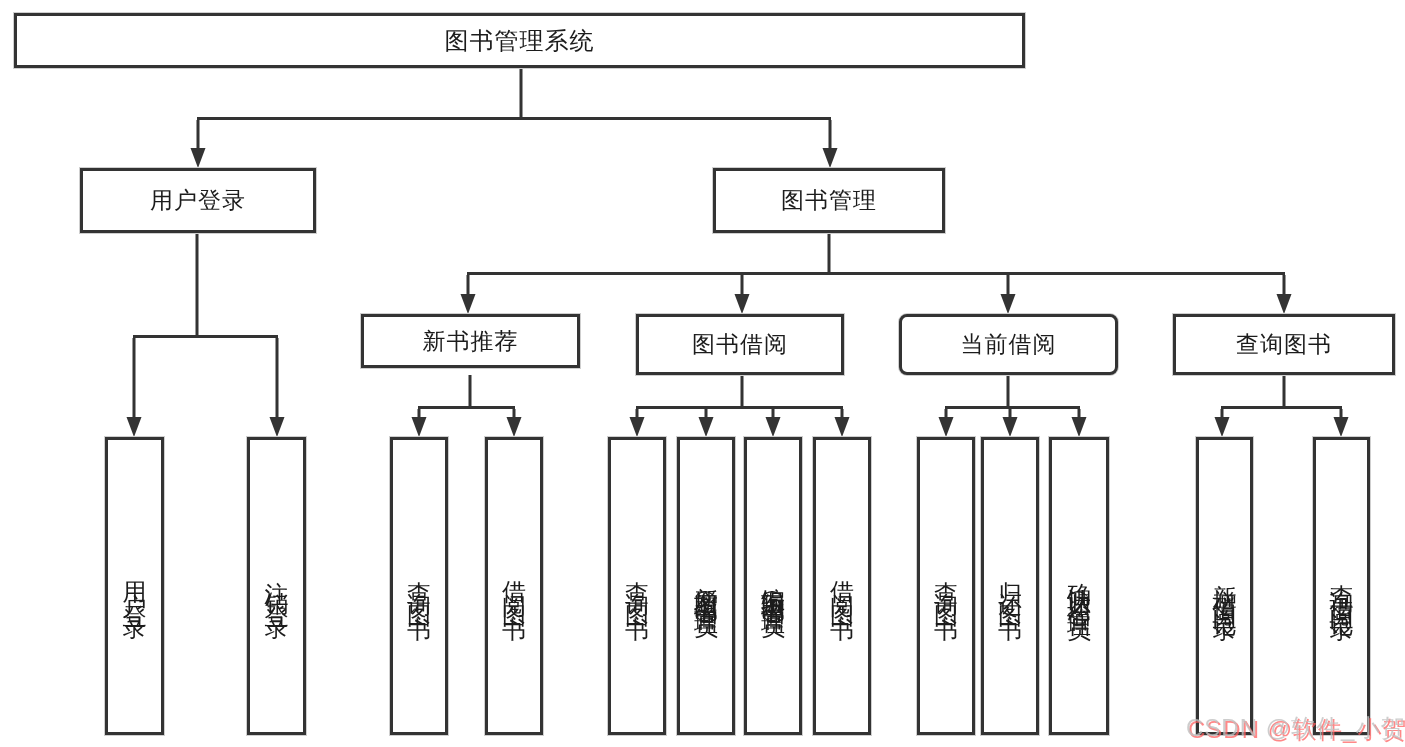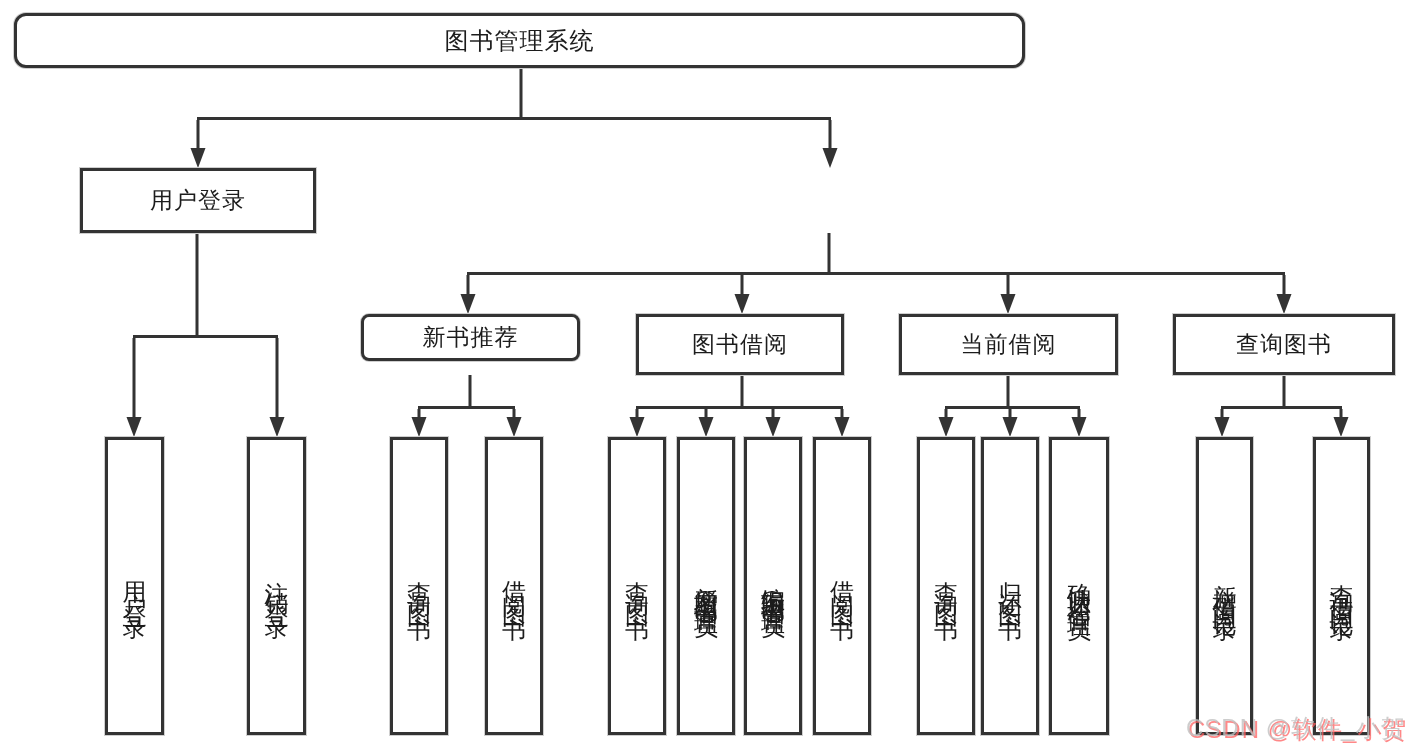--- a/index.html
+++ b/index.html
@@ -62,27 +62,28 @@
       <polygon points="765.5,417 780.5,417 773,437"></polygon>
       <polygon points="834.5,417 849.5,417 842,437"></polygon>
       <polygon points="938.5,417 953.5,417 946,437"></polygon>
       <polygon points="1002.5,417 1017.5,417 1010,437"></polygon>
       <polygon points="1071.5,417 1086.5,417 1079,437"></polygon>
       <polygon points="1214.5,417 1229.5,417 1222,437"></polygon>
       <polygon points="1333.5,417 1348.5,417 1341,437"></polygon>
     </g>
   </svg>
 
-  <div class="box root" style="left:14px;top:13px;width:1011px;height:55px;border-radius:12px;">图书管理系统</div>
+  <div class="box root" style="left:14px;top:13px;width:1011px;height:55px;">图书管理系统</div>
 
   <div class="box" style="left:80px;top:168px;width:236px;height:65px;">用户登录</div>
+  <div class="box" style="left:713px;top:168px;width:232px;height:65px;">图书管理</div>
 
-  <div class="box" style="left:361px;top:314px;width:219px;height:47px;border-radius:8px;">新书推荐</div>
+  <div class="box" style="left:361px;top:314px;width:219px;height:54px;">新书推荐</div>
   <div class="box" style="left:636px;top:314px;width:208px;height:61px;">图书借阅</div>
-  <div class="box" style="left:899px;top:314px;width:219px;height:61px;">当前借阅</div>
+  <div class="box" style="left:899px;top:314px;width:219px;height:61px;border-radius:8px;">当前借阅</div>
   <div class="box" style="left:1173px;top:314px;width:222px;height:61px;">查询图书</div>
 
   <div class="box vbox v4" style="left:105px;top:437px;width:59px;height:298px;">用户登录</div>
   <div class="box vbox v4" style="left:247px;top:437px;width:59px;height:298px;">注销登录</div>
 
   <div class="box vbox v4" style="left:390px;top:437px;width:58px;height:298px;">查询图书</div>
   <div class="box vbox v4" style="left:485px;top:437px;width:58px;height:298px;">借阅图书</div>
 
   <div class="box vbox v4" style="left:608px;top:437px;width:58px;height:298px;">查询图书</div>
   <div class="box vbox v9" style="left:677px;top:437px;width:58px;height:298px;">新增图书（管理员）</div>

